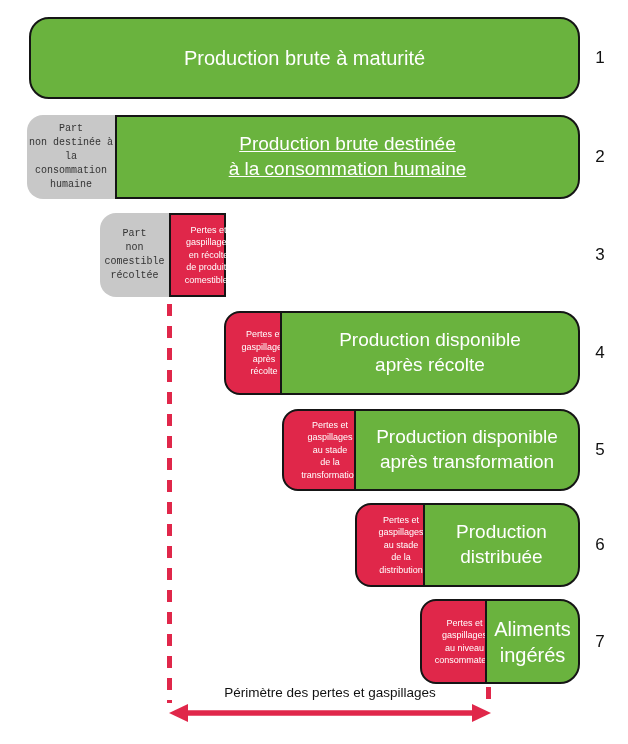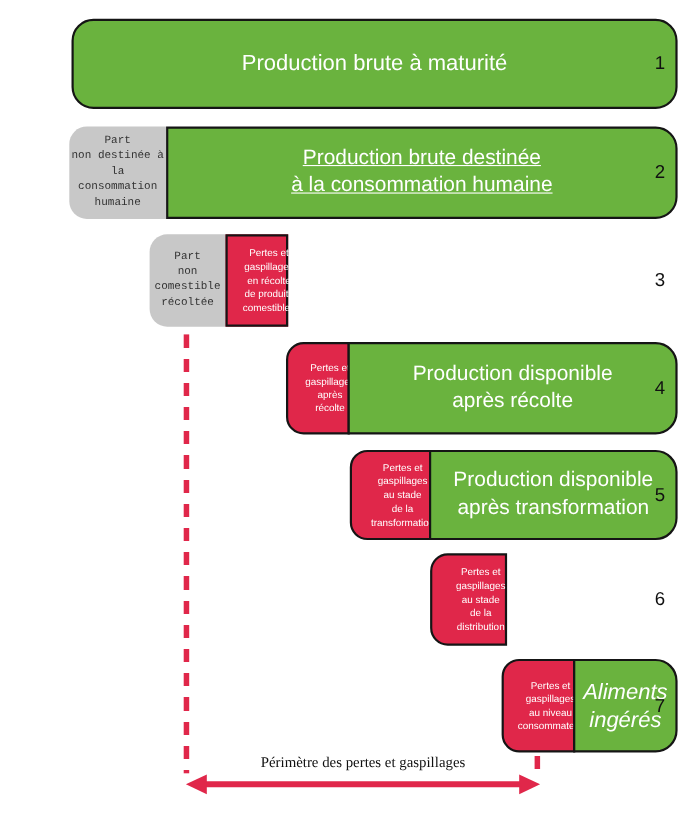--- a/index.html
+++ b/index.html
@@ -18,21 +18,20 @@
     background: #ffffff;
     overflow: hidden;
   }
   .blk {
     position: absolute;
     display: flex;
     align-items: center;
     justify-content: center;
     text-align: center;
     white-space: pre-line;
-    margin-left: 36px;
   }
   .green {
     background: var(--green);
     border: 2px solid var(--border);
     color: #ffffff;
     font-size: 19px;
     line-height: 1.3;
   }
   .red {
     background: var(--red);
@@ -68,21 +67,20 @@
     );
   }
   #perimeter-label {
     position: absolute;
     left: 168px;
     top: 685px;
     width: 324px;
     text-align: center;
     color: #111111;
     font-size: 13.5px;
-    font-family: Liberation Serif, serif;
   }
   #perimeter-arrow {
     position: absolute;
     left: 168px;
     top: 702px;
     width: 324px;
     height: 22px;
   }
   
   #g1 { left: 29px;  top: 17px;  width: 551px; height: 82px; border-radius: 20px; font-size: 20px; }
@@ -97,21 +95,21 @@
   #r4  { left: 224px; top: 311px; width: 58px;  height: 84px; border-radius: 16px 0 0 16px; }
   #g4  { left: 280px; top: 311px; width: 300px; height: 84px; border-radius: 0 20px 20px 0; }
   
   #r5  { left: 282px; top: 409px; width: 74px;  height: 82px; border-radius: 16px 0 0 16px; }
   #g5  { left: 354px; top: 409px; width: 226px; height: 82px; border-radius: 0 20px 20px 0; }
   
   #r6  { left: 355px; top: 503px; width: 70px;  height: 84px; border-radius: 16px 0 0 16px; }
   #g6  { left: 423px; top: 503px; width: 157px; height: 84px; border-radius: 0 20px 20px 0; }
   
   #r7  { left: 420px; top: 599px; width: 67px;  height: 85px; border-radius: 16px 0 0 16px; }
-  #g7  { left: 485px; top: 599px; width: 95px;  height: 85px; border-radius: 0 20px 20px 0; font-size: 20px; font-style: italic; }
+  #g7  { left: 485px; top: 599px; width: 95px;  height: 85px; border-radius: 0 20px 20px 0; font-size: 20px; }
   
   #n1 { left: 589px; top: 17px;  height: 82px; }
   #n2 { left: 589px; top: 115px; height: 84px; }
   #n3 { left: 589px; top: 213px; height: 84px; }
   #n4 { left: 589px; top: 311px; height: 84px; }
   #n5 { left: 589px; top: 409px; height: 82px; }
   #n6 { left: 589px; top: 503px; height: 84px; }
   #n7 { left: 589px; top: 599px; height: 85px; }
   
   #dash-left  { left: 167px; top: 304px; height: 399px; }
@@ -159,20 +157,22 @@
 transformation</div>
   <div id="g5" class="blk green">Production disponible
 après transformation</div>
   <div id="n5" class="num">5</div>
 
   <div id="r6" class="blk red">Pertes et
 gaspillages
 au stade
 de la
 distribution</div>
+  <div id="g6" class="blk green">Production
+distribuée</div>
   <div id="n6" class="num">6</div>
 
   <div id="r7" class="blk red">Pertes et
 gaspillages
 au niveau
 consommateur</div>
   <div id="g7" class="blk green">Aliments
 ingérés</div>
   <div id="n7" class="num">7</div>
 

